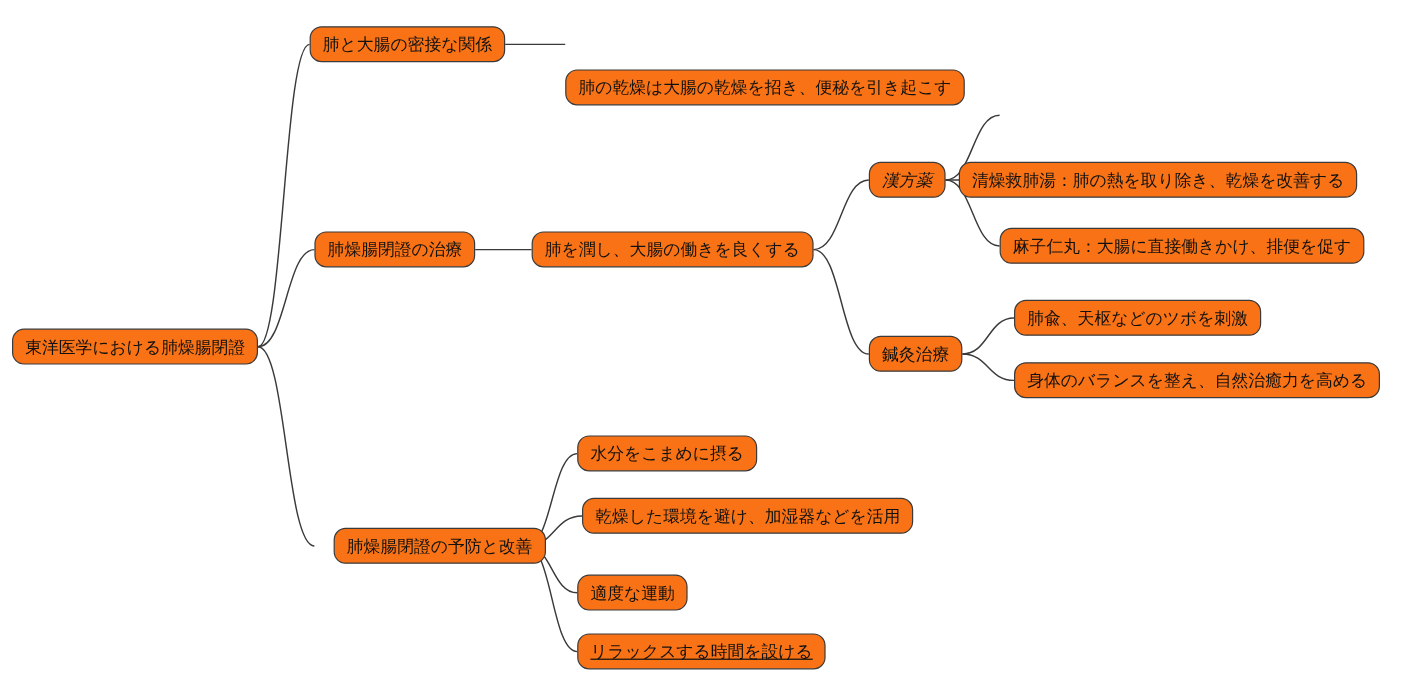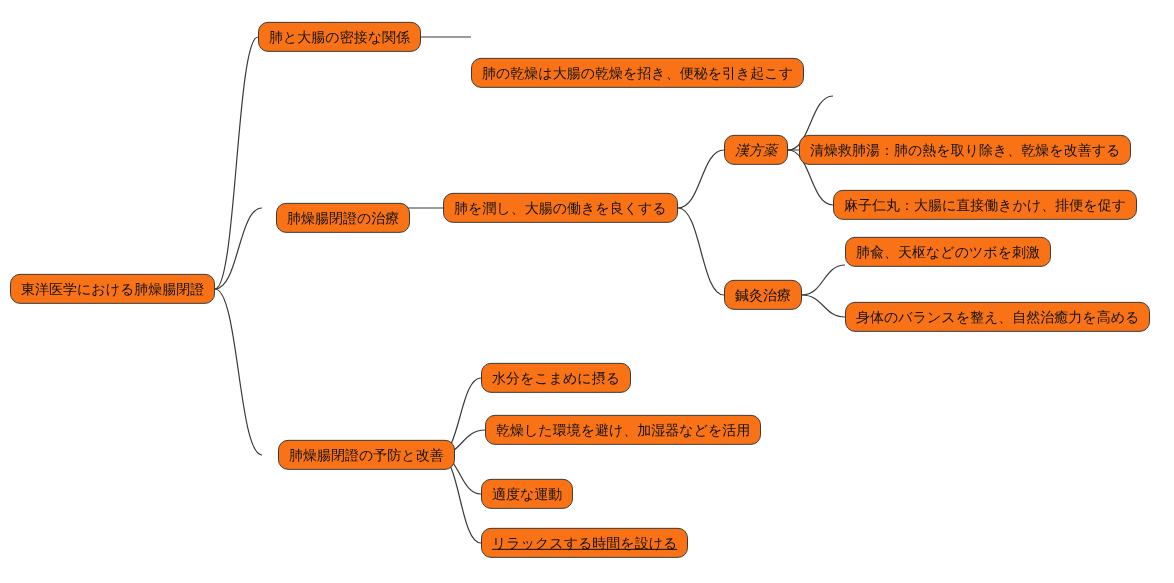--- a/index.html
+++ b/index.html
@@ -59,29 +59,29 @@
       <path d="M439,455 C462,455 462,430 485,430" fill="none" stroke="#3a3a3a" stroke-width="1.2"></path>
       <path d="M439,455 C460,455 460,494 481,494" fill="none" stroke="#3a3a3a" stroke-width="1.2"></path>
       <path d="M439,455 C460,455 460,543 481,543" fill="none" stroke="#3a3a3a" stroke-width="1.2"></path>
     </svg>
 
   <div class="node" id="n-root" style="left:10px; top:289px;">東洋医学における肺燥腸閉證</div>
 
   <div class="node" id="n-b1" style="left:258px; top:37px;">肺と大腸の密接な関係</div>
   <div class="node" id="n-b1c1" style="left:471px; top:37px;margin-top:36px;">肺の乾燥は大腸の乾燥を招き、便秘を引き起こす</div>
 
-  <div class="node" id="n-b2" style="left:276px; top:208px;margin-top:10px;">肺燥腸閉證の治療</div>
+  <div class="node" id="n-b2" style="left:262px; top:208px;">肺燥腸閉證の治療</div>
   <div class="node" id="n-b2c1" style="left:443px; top:208px;">肺を潤し、大腸の働きを良くする</div>
 
   <div class="node" id="n-kampo" style="left:724px; top:150px;font-style:italic;">漢方薬</div>
   <div class="node" id="n-k2" style="left:799px; top:150px;">清燥救肺湯：肺の熱を取り除き、乾燥を改善する</div>
   <div class="node" id="n-k3" style="left:833px; top:205px;">麻子仁丸：大腸に直接働きかけ、排便を促す</div>
 
   <div class="node" id="n-acu" style="left:724px; top:295px;">鍼灸治療</div>
-  <div class="node" id="n-a1" style="left:845px; top:252px;">肺兪、天枢などのツボを刺激</div>
+  <div class="node" id="n-a1" style="left:845px; top:265px;">肺兪、天枢などのツボを刺激</div>
   <div class="node" id="n-a2" style="left:845px; top:317px;">身体のバランスを整え、自然治癒力を高める</div>
 
   <div class="node" id="n-b3" style="left:278px; top:455px;">肺燥腸閉證の予防と改善</div>
   <div class="node" id="n-p1" style="left:481px; top:378px;">水分をこまめに摂る</div>
   <div class="node" id="n-p2" style="left:485px; top:430px;">乾燥した環境を避け、加湿器などを活用</div>
   <div class="node" id="n-p3" style="left:481px; top:494px;">適度な運動</div>
   <div class="node" id="n-p4" style="left:481px; top:543px;text-decoration:underline;">リラックスする時間を設ける</div>
 </div>
 
 </body></html>

